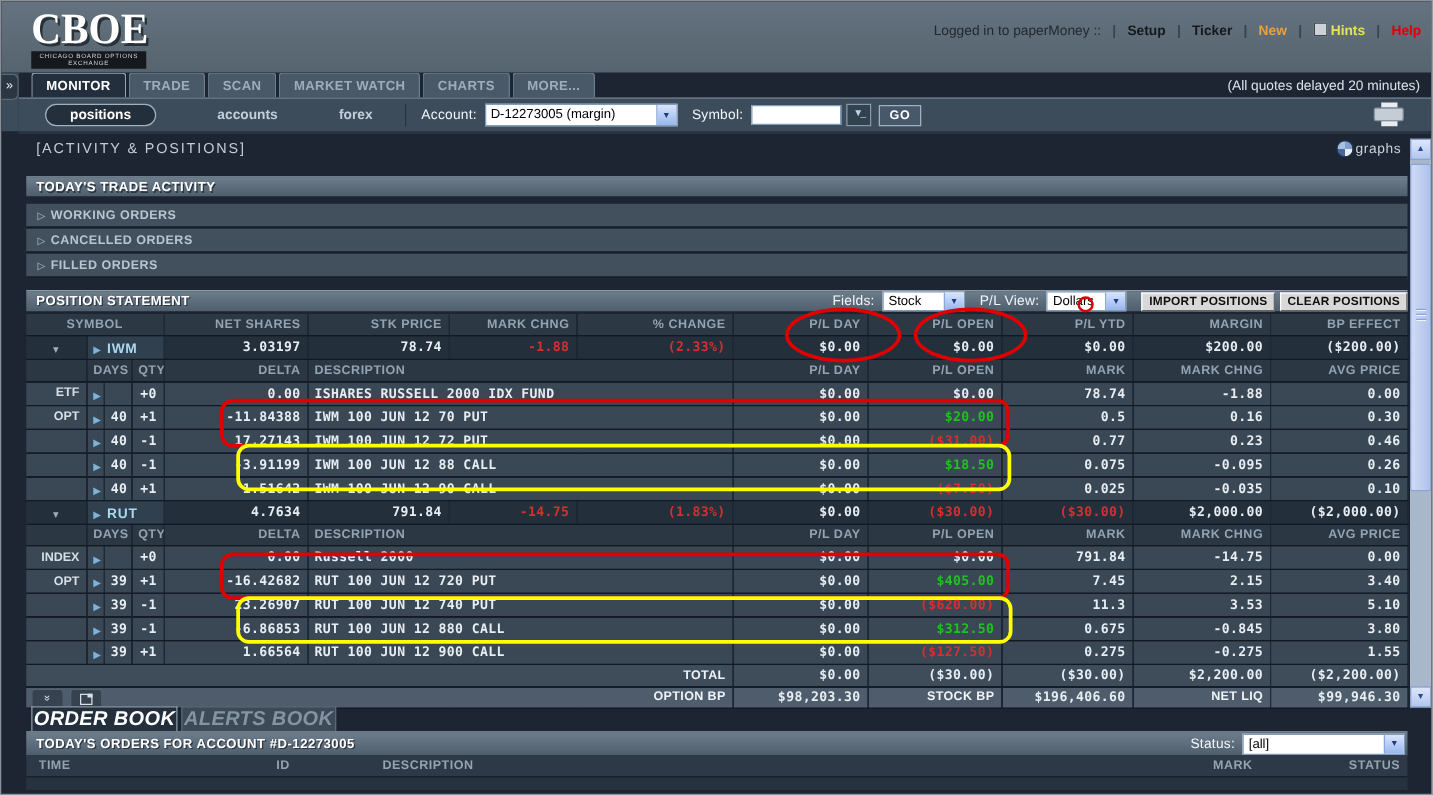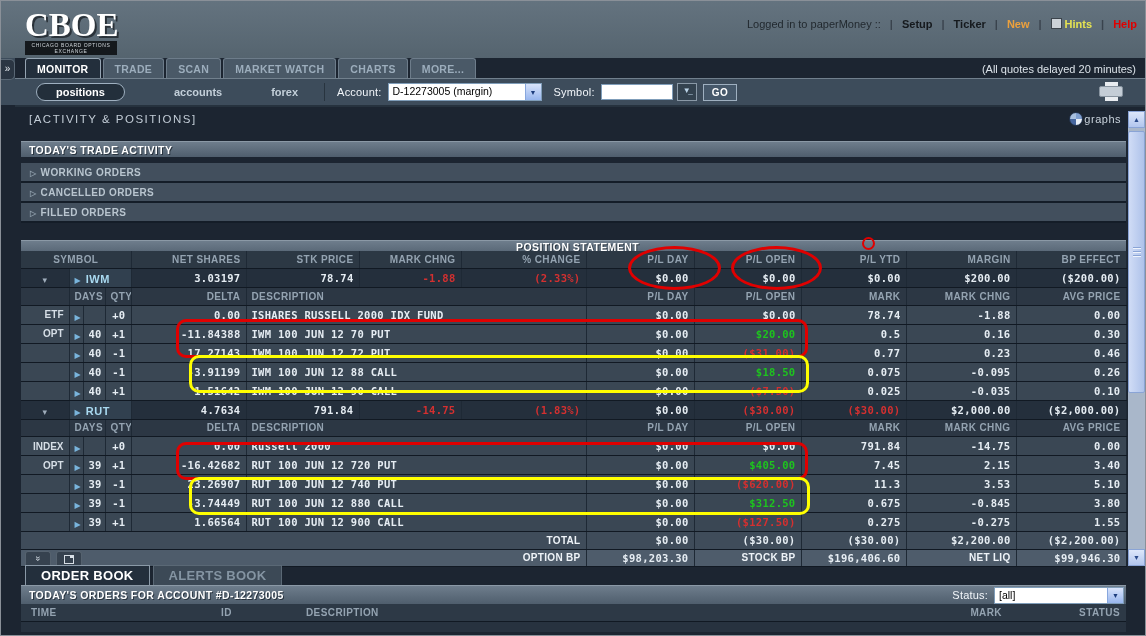--- a/index.html
+++ b/index.html
@@ -55,21 +55,21 @@
           border-top:1px solid #8b99a6;display:flex;align-items:center;box-sizing:border-box;}
   .sectitle{color:#fff;font-weight:bold;font-size:10.5px;letter-spacing:.4px;padding-left:8px;
             text-shadow:1px 1px 0 #2a3540;}
   
   .ta-bar{top:140px;height:16px;}
   .ta-rows{position:absolute;left:20px;top:162px;width:1105px;}
   .ta-row{height:20px;background:#424f5d;border-bottom:2px solid #141d28;color:#b9c5cf;font-weight:bold;
           font-size:10px;letter-spacing:.4px;line-height:20px;padding-left:9px;box-sizing:border-box;}
   .tri{color:#8b9aa7;font-size:8px;margin-right:4px;}
   
-  .ps-bar{top:239px;height:17px;flex-direction:column;}
+  .ps-bar{top:231px;height:17px;}
   .barctrls{margin-left:auto;display:flex;align-items:center;padding-right:0px;}
   .xpbtn2{background:#d8d8d8;border:1px solid;border-color:#fff #666 #666 #fff;font-family:"Liberation Sans",sans-serif;
           font-weight:bold;font-size:9.5px;color:#101010;padding:1px 5px;margin-left:4px;letter-spacing:.2px;height:15px;}
   .ps-bar .xpdd{height:14px;}
   #ps-table{position:absolute;left:20px;top:250px;width:1105px;border-collapse:collapse;table-layout:fixed;}
   #ps-table td{padding:0 5px;height:17.5px;border-bottom:1px solid #111923;border-right:1px solid #1e2935;
                overflow:hidden;white-space:nowrap;box-sizing:border-box;}
   .r{text-align:right;} .c{text-align:center;} .l{text-align:left;}
   .h{font-family:"Liberation Sans",sans-serif;font-weight:bold;font-size:10px;color:#94a3b1;letter-spacing:.4px;}
   .num,.desc{font-family:"DejaVu Sans Mono",monospace;font-weight:bold;font-size:10.5px;color:#e6edf3;letter-spacing:.3px;}
@@ -89,22 +89,22 @@
         font-size:10px;letter-spacing:.5px;}
   .neg{color:#d43030 !important;} .pos{color:#1ec41e !important;}
   
   .ob-icons{position:absolute;left:24px;top:550px;display:flex;}
   .obico{width:24px;height:14px;background:#36424f;border:1px solid #55626f;border-bottom:none;
          border-radius:3px 3px 0 0;color:#dfe7ee;text-align:center;font-size:9px;line-height:13px;margin-right:5px;}
   .chevd{display:inline-block;transform:rotate(90deg);font-size:9px;}
   .popico{width:8px;height:7px;border:1px solid #d8dfe6;display:inline-block;position:relative;margin-top:3px;}
   .popico span{position:absolute;right:-1px;top:-1px;width:4px;height:3px;background:#d8dfe6;}
   .ob-tabs{position:absolute;left:24px;top:564px;display:flex;}
-  .obtab{height:19px;line-height:19px;padding:0 15px;font-weight:bold;font-size:13px;letter-spacing:.3px;
-         border:1px solid #5a6875;border-bottom:none;margin-right:3px;}
+  .obtab{height:19px;line-height:19px;padding:0 1px;font-weight:bold;font-size:16px;letter-spacing:.3px;
+         border:1px solid #5a6875;border-bottom:none;margin-right:3px;font-style:italic;}
   .obtab.active{background:#232f3c;color:#fff;border-color:#8a99a7;}
   .obtab.inactive{background:#3c4956;color:#8494a2;}
   .ob-bar{top:584px;height:19px;}
   .ob-bar .status{margin-left:auto;display:flex;align-items:center;}
   .ob-bar .status .xpdd{width:128px;height:15px;margin-right:2px;}
   .ob-hdr{position:absolute;left:20px;top:603px;width:1105px;height:18px;background:#2d3946;display:grid;
           grid-template-columns:190px 85px 1fr 110px 118px;align-items:center;box-sizing:border-box;
           border-bottom:1px solid #111923;}
   .ob-hdr span{font-weight:bold;font-size:10px;color:#94a3b1;letter-spacing:.4px;padding:0 10px;}
   .ob-hdr .r{padding-right:6px;}
@@ -393,21 +393,21 @@
           <td class="num r neg">($620.00)</td>
           <td class="num r">11.3</td>
           <td class="num r">3.53</td>
           <td class="num r">5.10</td>
         </tr>
         <tr class="ps-datarow">
           <td class="type r"></td>
           <td class="c"><span class="arr">▶</span></td>
           <td class="num c">39</td>
           <td class="num r">-1</td>
-          <td class="num r">-3.74449</td>
+          <td class="num r">-6.86853</td>
           <td class="desc l" colspan="3">RUT 100 JUN 12 880 CALL</td>
           <td class="num r">$0.00</td>
           <td class="num r pos">$312.50</td>
           <td class="num r">0.675</td>
           <td class="num r">-0.845</td>
           <td class="num r">3.80</td>
         </tr>
         <tr class="ps-datarow">
           <td class="type r"></td>
           <td class="c"><span class="arr">▶</span></td>

